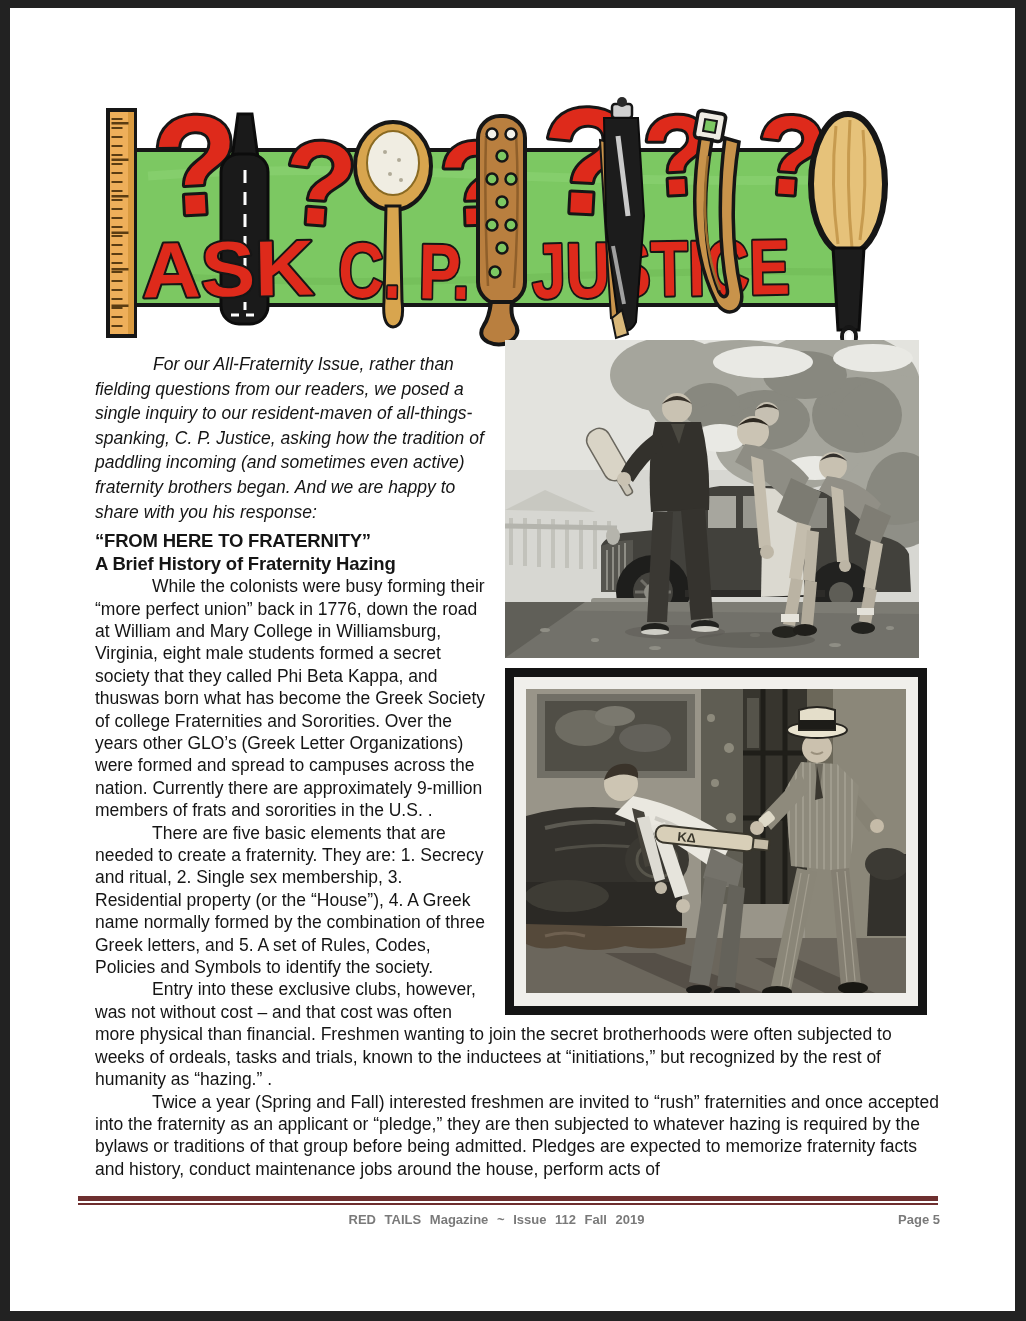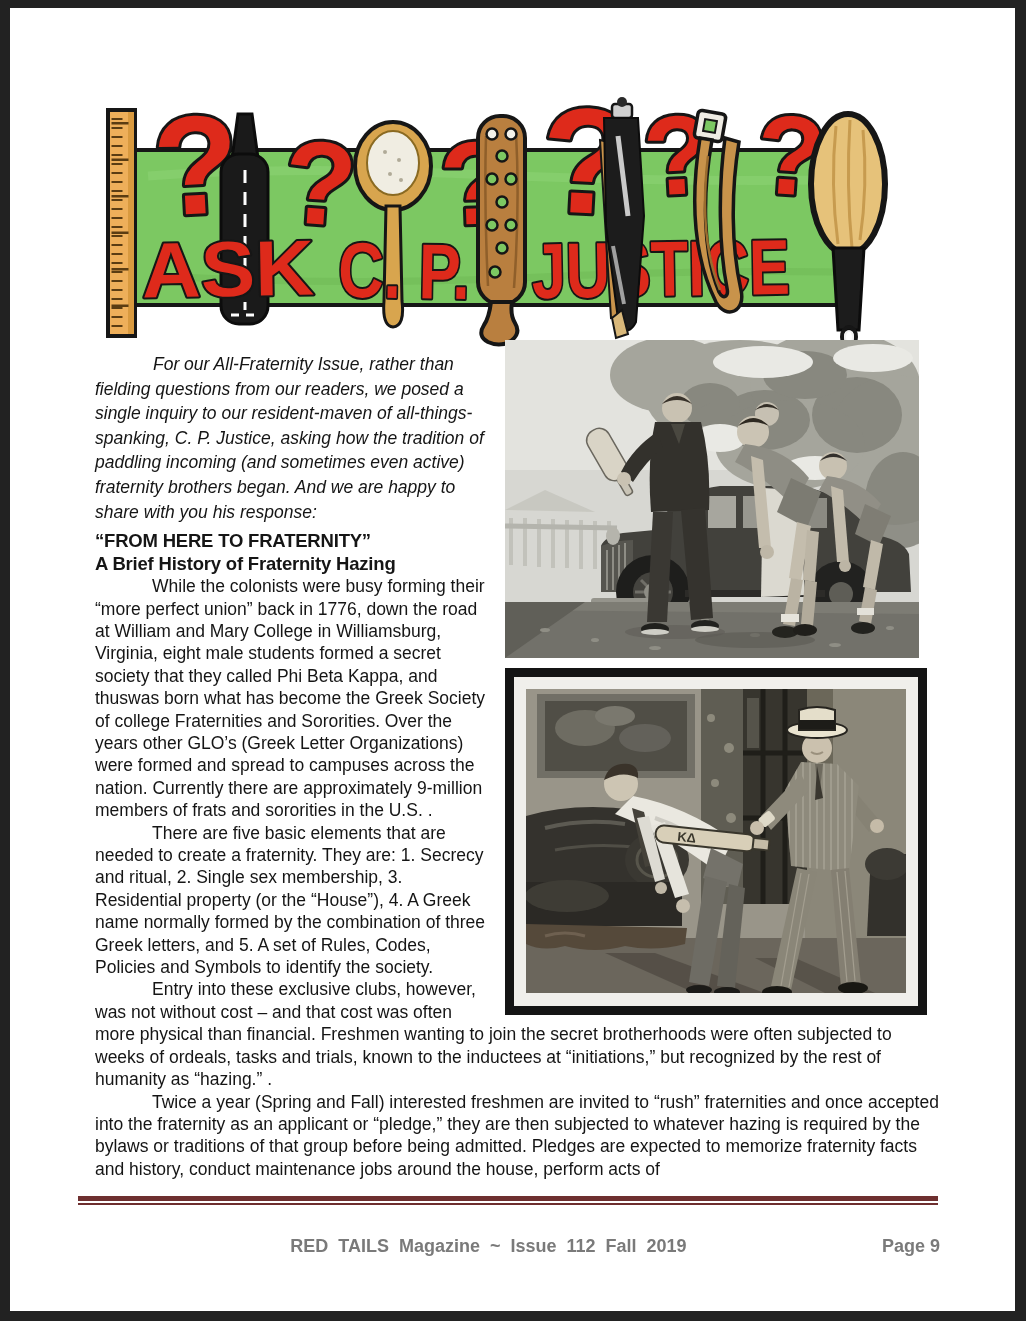--- a/index.html
+++ b/index.html
@@ -24,21 +24,21 @@
   .photo1 { width:414px; height:318px; }
   .photo2 { width:422px; height:347px; margin-top:10px; }
 
   .intro { font-style:italic; line-height:24.6px; text-indent:58px; }
   .headings { margin-top:5px; font-weight:bold; font-size:18.5px; line-height:23px; letter-spacing:-0.2px; }
   article p.body-p { text-indent:57px; }
 
   .footer-rule { position:absolute; left:78px; top:1196px; width:860px; height:9px;
                  border-top:5px solid #6e2f2f; border-bottom:2px solid #6e2f2f; }
   .footer-row { position:absolute; left:95px; top:1212px; width:845px; display:flex; align-items:baseline;
-                font-weight:bold; font-size:18px; color:#7a7a7a;margin-top:24px; }
+                font-weight:bold; font-size:13px; color:#7a7a7a; }
   .footer-center { flex:1; text-align:center; word-spacing:5px; }
   .footer-page { text-align:right; }
 </style>
 </head>
 <body>
 
 <div class="page">
   <div class="edge edge-top"></div>
   <div class="edge edge-left"></div>
   <div class="edge edge-right"></div>
@@ -406,15 +406,15 @@
     </div>
     <p class="body-p">While the colonists were busy forming their “more perfect union” back in 1776, down the road at William and Mary College in Williamsburg, Virginia, eight male students formed a secret society that they called Phi Beta Kappa, and thuswas born what has become the Greek Society of college Fraternities and Sororities. Over the years other GLO’s (Greek Letter Organizations) were formed and spread to campuses across the nation. Currently there are approximately 9-million members of frats and sororities in the U.S. .</p>
     <p class="body-p">There are five basic elements that are needed to create a fraternity. They are: 1. Secrecy and ritual, 2. Single sex membership, 3. Residential property (or the “House”), 4. A Greek name normally formed by the combination of three Greek letters, and 5. A set of Rules, Codes, Policies and Symbols to identify the society.</p>
     <p class="body-p">Entry into these exclusive clubs, however, was not without cost – and that cost was often more physical than financial. Freshmen wanting to join the secret brotherhoods were often subjected to weeks of ordeals, tasks and trials, known to the inductees at “initiations,” but recognized by the rest of humanity as “hazing.” .</p>
     <p class="body-p">Twice a year (Spring and Fall) interested freshmen are invited to “rush” fraternities and once accepted into the fraternity as an applicant or “pledge,” they are then subjected to whatever hazing is required by the bylaws or traditions of that group before being admitted. Pledges are expected to memorize fraternity facts and history, conduct maintenance jobs around the house, perform acts of</p>
   </article>
 
   <div class="footer-rule"></div>
   <div class="footer-row">
     <span class="footer-center">RED TAILS Magazine ~ Issue 112 Fall 2019</span>
-    <span class="footer-page">Page 9</span>
+    <span class="footer-page">Page 5</span>
   </div>
 </div>
 
 </body></html>

